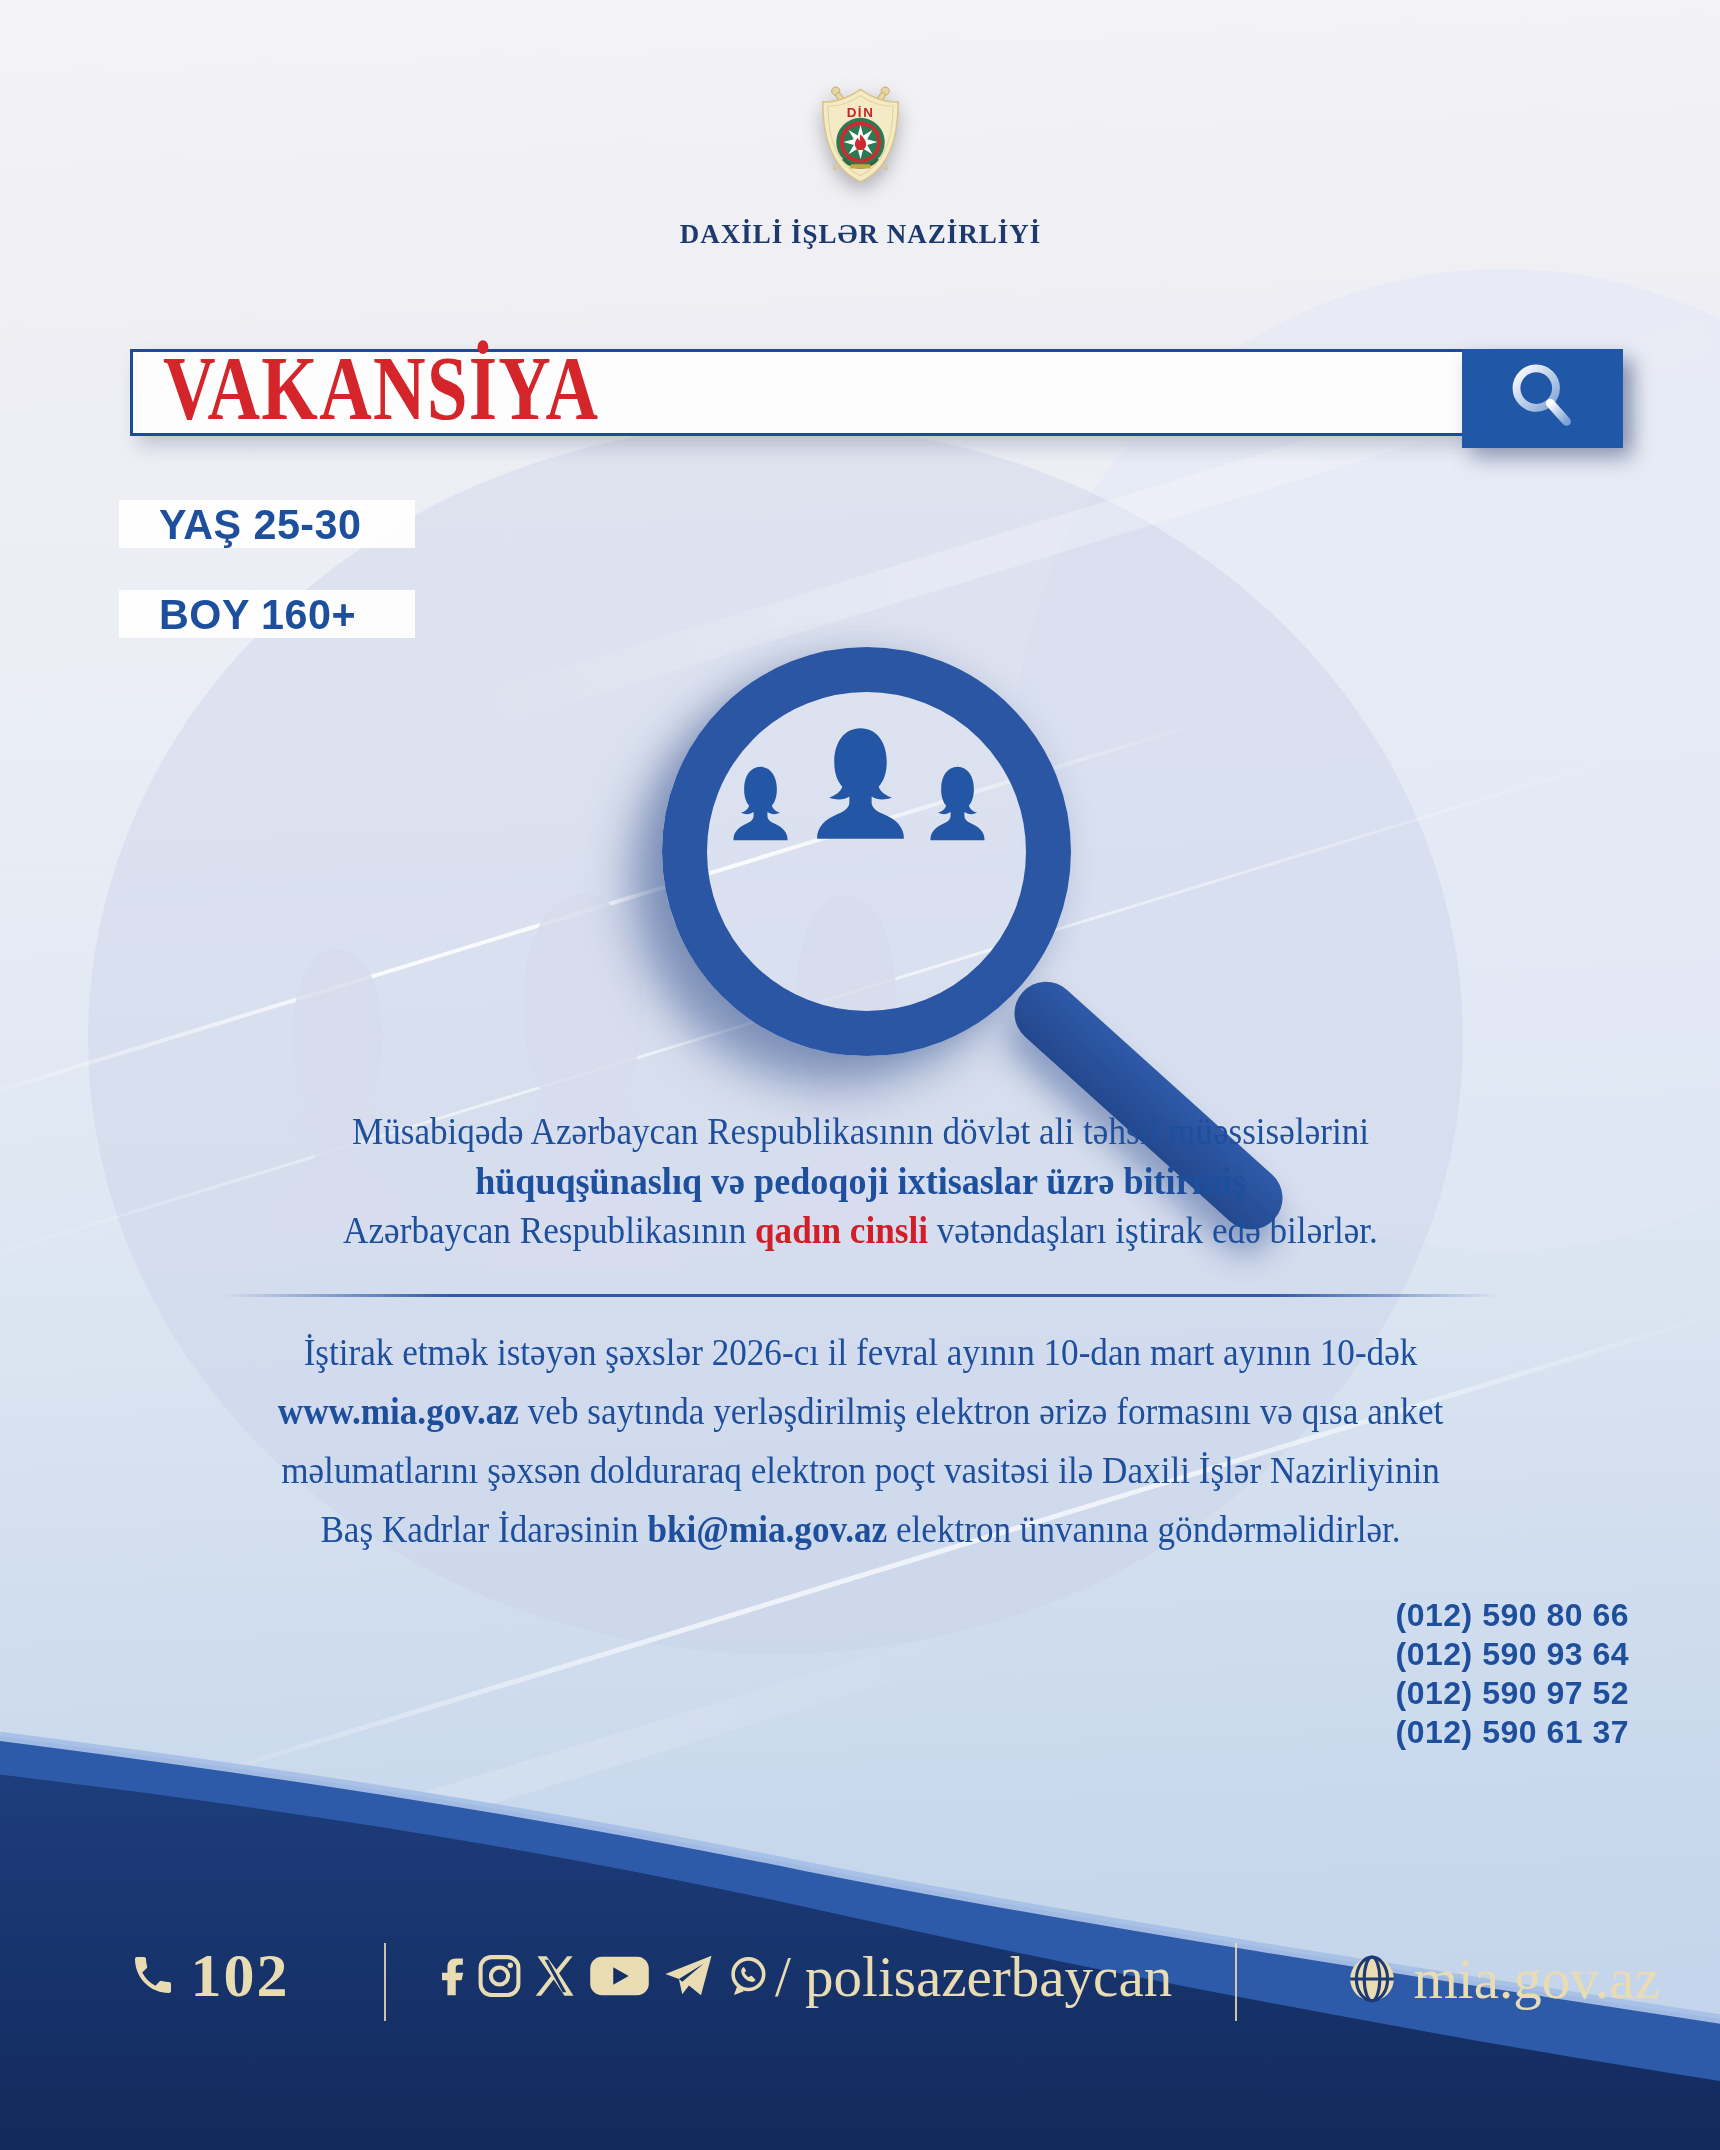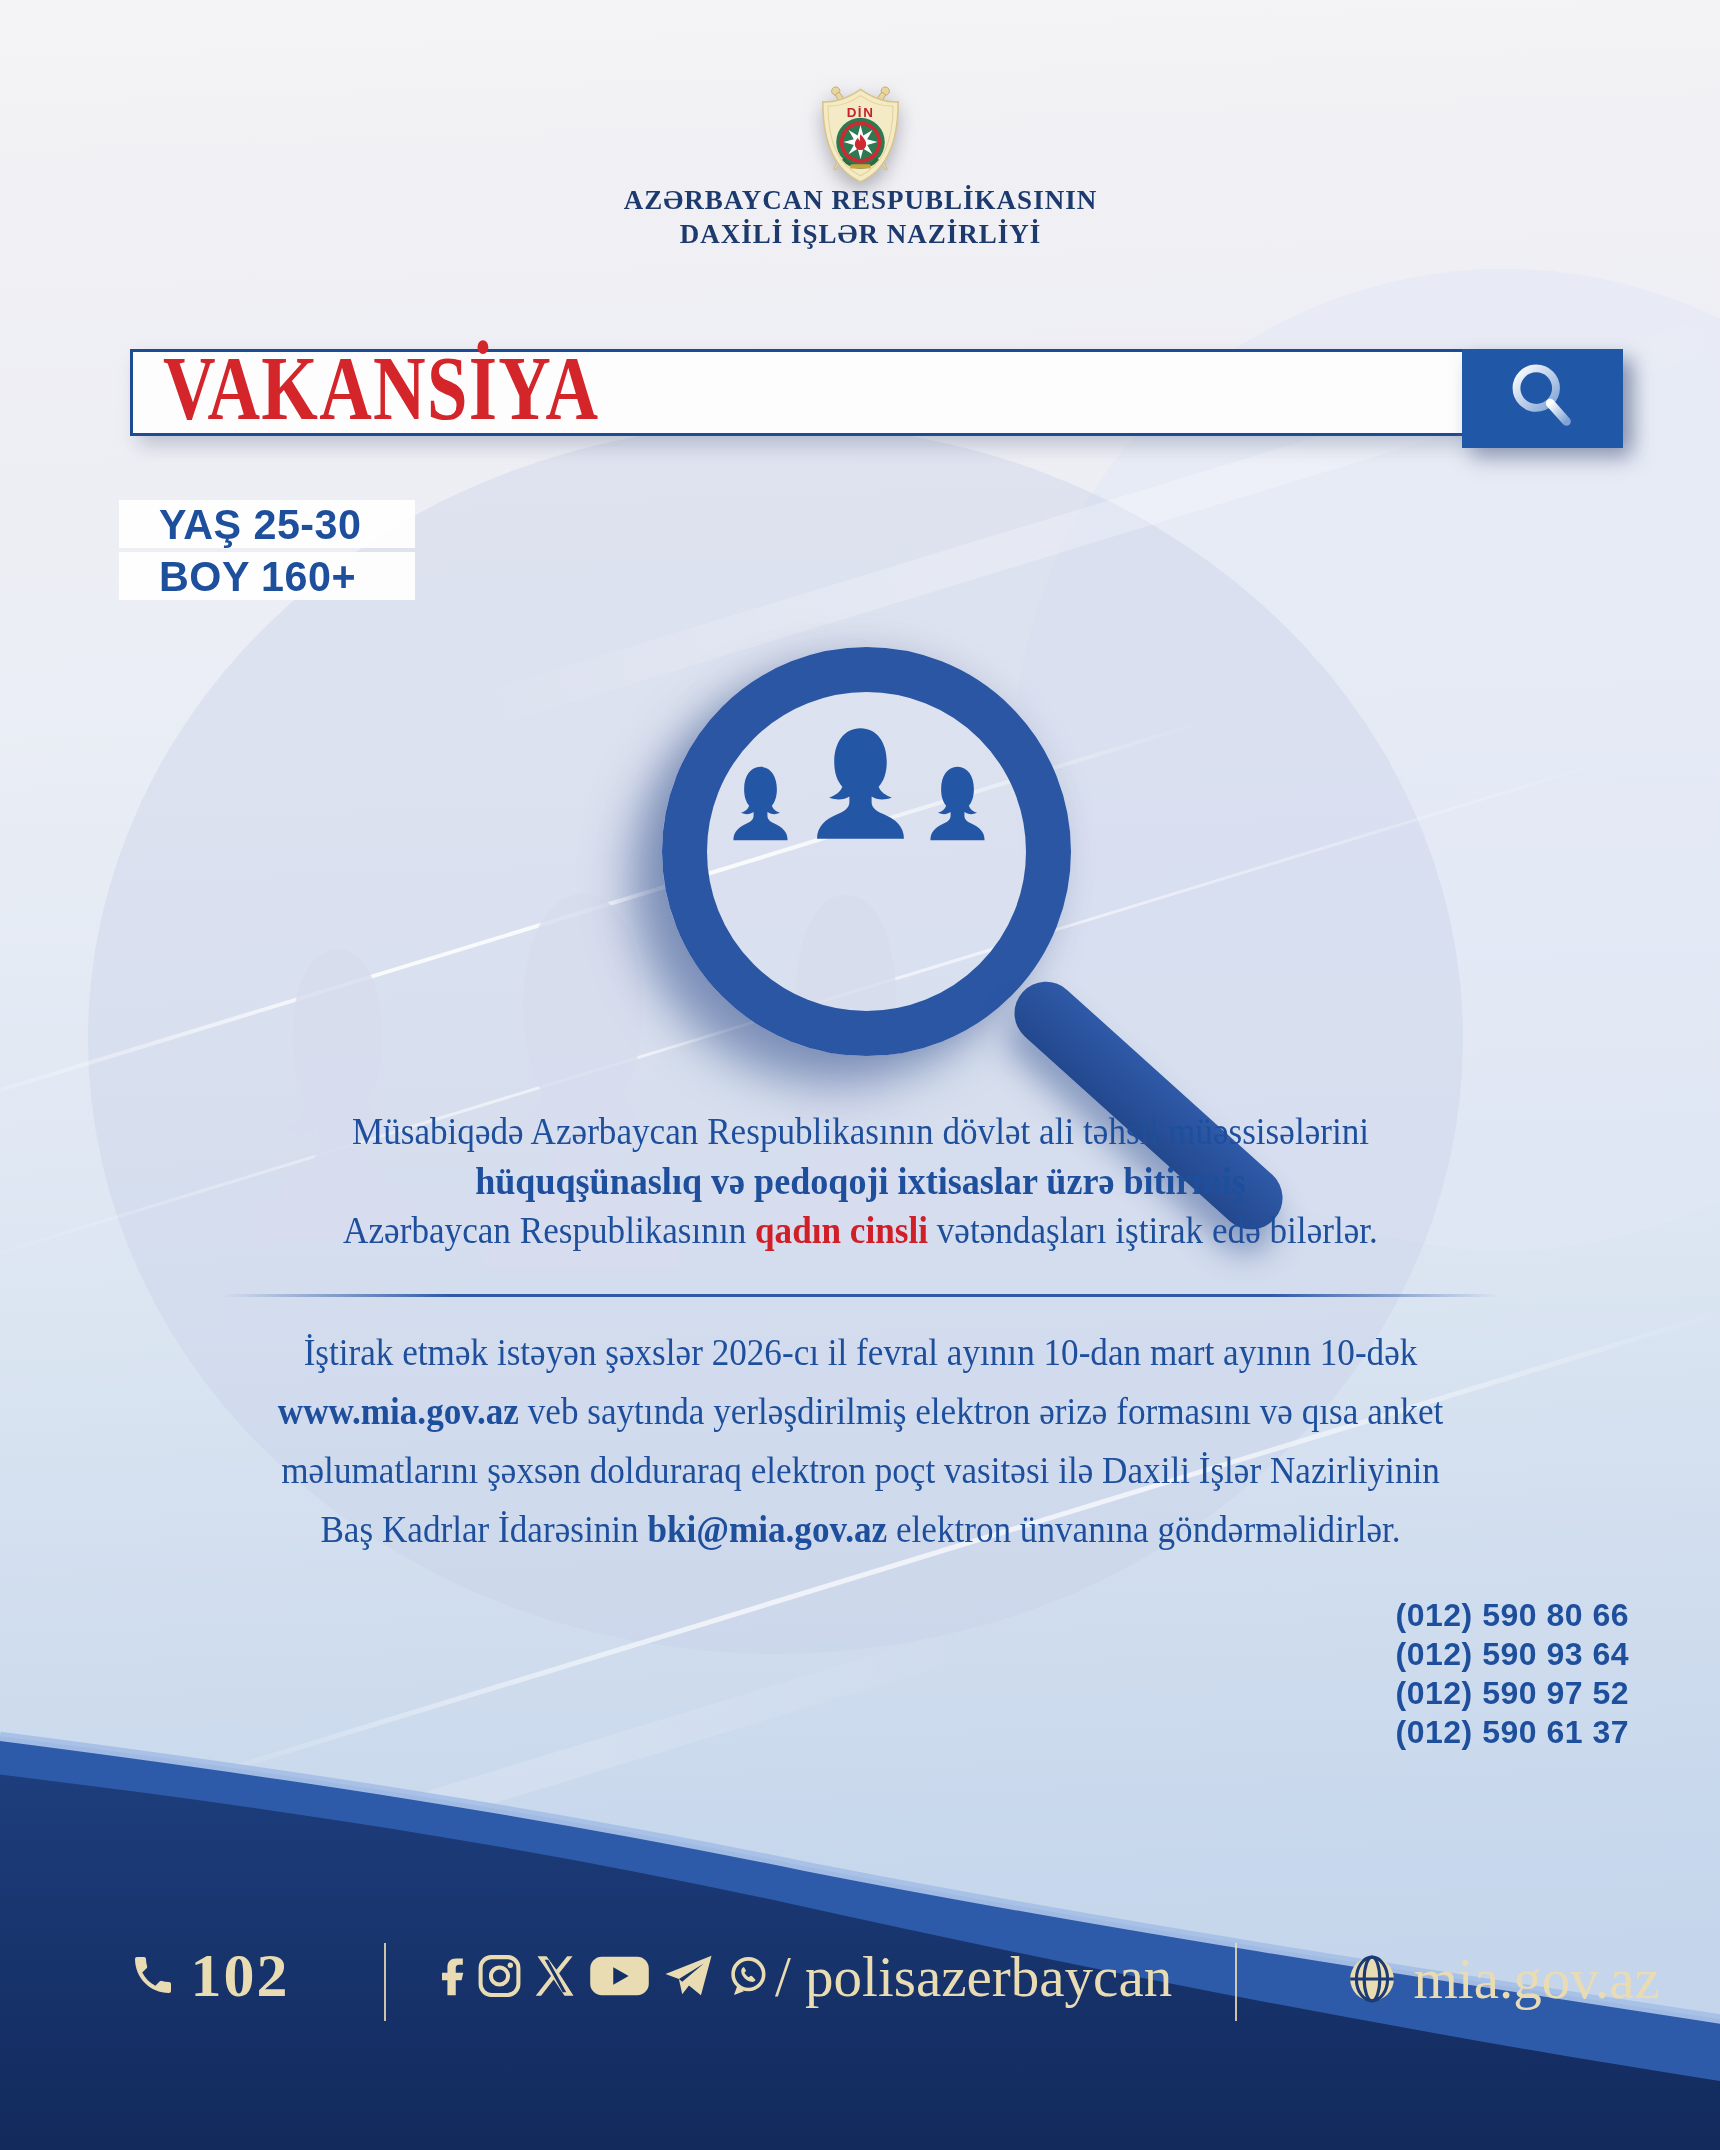--- a/index.html
+++ b/index.html
@@ -29,21 +29,21 @@
   .search-bar{position:absolute;left:130px;top:349px;width:1493px;height:87px;background:#fdfdfd;
               border:3.1px solid #1d4c94;box-sizing:border-box;box-shadow:8.3px 10.3px 17.6px rgba(120,130,155,.4);}
   .search-text{position:absolute;left:30px;top:50%;transform:translateY(-54%) scaleX(.8);transform-origin:left center;
                font-weight:bold;font-size:91px;color:#d4252b;letter-spacing:1.6px;white-space:nowrap;}
   .search-btn{position:absolute;right:-3.1px;top:-3.1px;width:161px;height:99px;background:#2057a7;
               box-shadow:9.3px 11.4px 19.6px rgba(85,100,140,.55);display:flex;align-items:center;justify-content:center;}
   
   .badge{position:absolute;left:119px;width:296px;height:48px;background:rgba(255,255,255,.93);
          display:flex;align-items:center;padding-left:40px;box-sizing:border-box;}
   .badge.b1{top:500px;}
-  .badge.b2{top:552px;}
+  .badge.b2{top:590px;}
   .badge span{font-family:"Liberation Sans",sans-serif;font-weight:bold;font-size:43px;color:#1d4f9c;
               letter-spacing:0.5px;transform:scaleX(.96);transform-origin:left center;white-space:nowrap;}
   
   .lens{position:absolute;left:662px;top:647px;width:409px;height:409px;border:45px solid #2b56a4;
         border-radius:50%;box-sizing:border-box;
         box-shadow:-32px 29px 45px rgba(45,75,140,.5),-5.2px -4.1px 31px rgba(120,135,170,.22);}
   .handle{position:absolute;left:1014px;top:982px;width:339px;height:63px;
           background:linear-gradient(#2f5aa8,#23488e);border-radius:32px;
           transform:rotate(42deg);transform-origin:32px 32px;
           box-shadow:11.4px 22px 31px rgba(45,75,140,.45);}
@@ -125,21 +125,20 @@
     <circle cx="115" cy="130" r="47" fill="#2d7a52"></circle>
     <circle cx="115" cy="130" r="40" fill="#cd2a31"></circle>
     <circle cx="115" cy="130" r="33" fill="#2d7a52"></circle>
     <polygon fill="#ffffff" points="115,97 120.4,117.1 138.3,106.7 127.9,124.6 148,130 127.9,135.4 138.3,153.3 120.4,142.9 115,163 109.6,142.9 91.7,153.3 102.1,135.4 82,130 102.1,124.6 91.7,106.7 109.6,117.1"></polygon>
     <path d="M115,115 C121,122 126,127 126,134 C126,140.5 121,145.5 115,145.5 C109,145.5 104,140.5 104,134 C104,129 106.5,125.5 110,121.5 C111,125 113,126.8 114.5,127.3 C113,123.5 113.5,119 115,115 Z" fill="#cd2a31"></path>
     <path d="M82,162 C90,172 102,178 115,178" fill="none" stroke="#2d6b3e" stroke-width="7"></path>
     <path d="M148,162 C140,172 128,178 115,178" fill="none" stroke="#2d6b3e" stroke-width="7"></path>
     <rect x="95" y="173" width="40" height="8" rx="3" fill="#c9a53f"></rect>
   </svg>
 
-  <div class="org-line l1">AZƏRBAYCAN RESPUBLİKASININ</div>
   <div class="org-line l2">DAXİLİ İŞLƏR NAZİRLİYİ</div>
 
   <div class="search-bar">
     <div class="search-text">VAKANSİYA</div>
     <div class="search-btn">
       <svg width="78" height="78" viewBox="0 0 150 150">
         <defs>
           <linearGradient id="sg" x1="0" y1="0" x2="1" y2="1">
             <stop offset="0" stop-color="#ffffff"></stop>
               <stop offset="1" stop-color="#7fa3d6"></stop>

